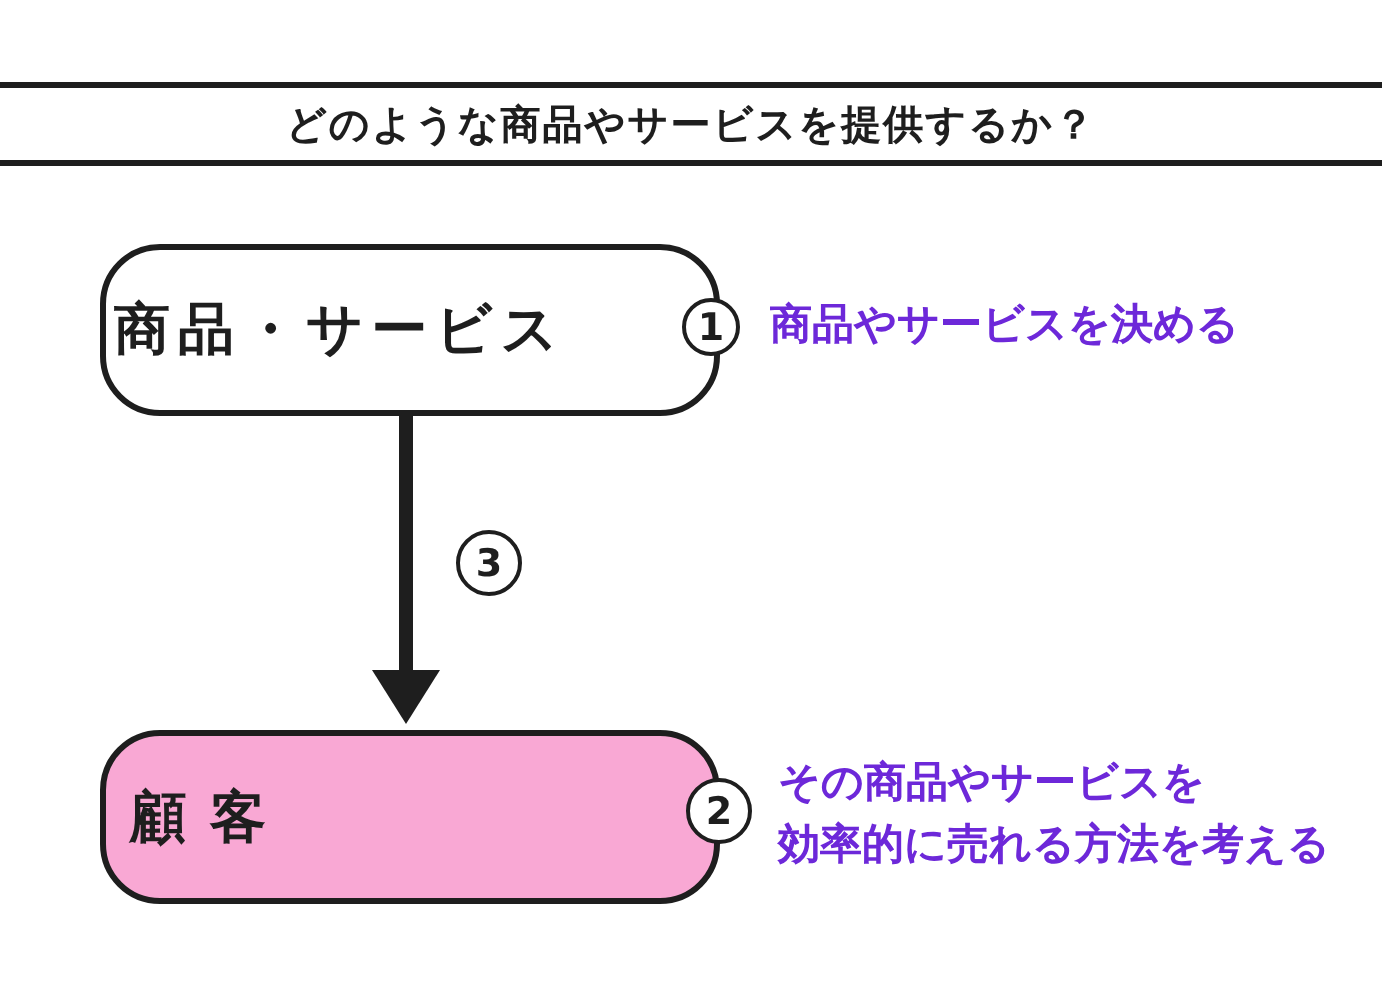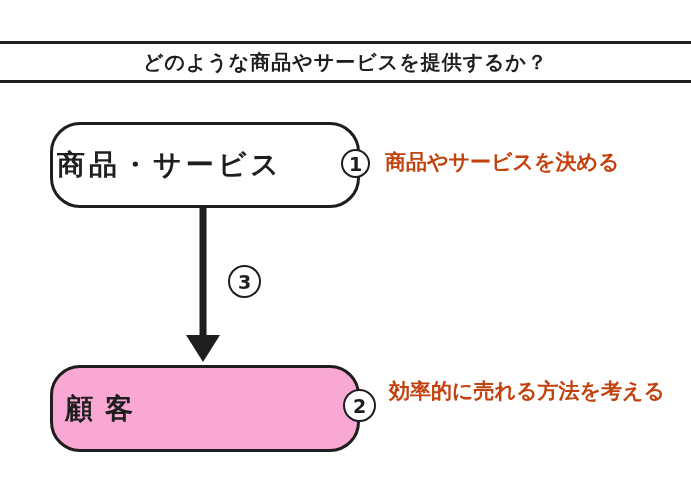--- a/index.html
+++ b/index.html
@@ -86,21 +86,21 @@
   }
   .circle-1 { left: 341px; top: 149px; width: 29px; height: 29px; }
   .circle-3 { left: 228px; top: 265px; width: 33px; height: 33px; }
   .circle-2 { left: 343px; top: 389px; width: 33px; height: 33px; }
   .note {
     position: absolute;
     font-size: 21px;
     font-weight: bold;
     line-height: 31px;
     white-space: nowrap;
-    color: #c2410c;
+    color: #6d28d9;
   }
   .note-1 { left: 385px; top: 147px; }
   .note-3 { left: 271px; top: 249px; }
   .note-2 { left: 389px; top: 376px; }
 </style>
 </head>
 <body>
 
 <div class="canvas">
 
@@ -129,16 +129,17 @@
   </div>
 
   <div class="num-circle circle-3">
     <span>3</span>
   </div>
 
   <div class="num-circle circle-2">
     <span>2</span>
   </div>
   <div class="note note-2">
+    <div>その商品やサービスを</div>
     <div>効率的に売れる方法を考える</div>
   </div>
 
 </div>
 
 </body></html>

